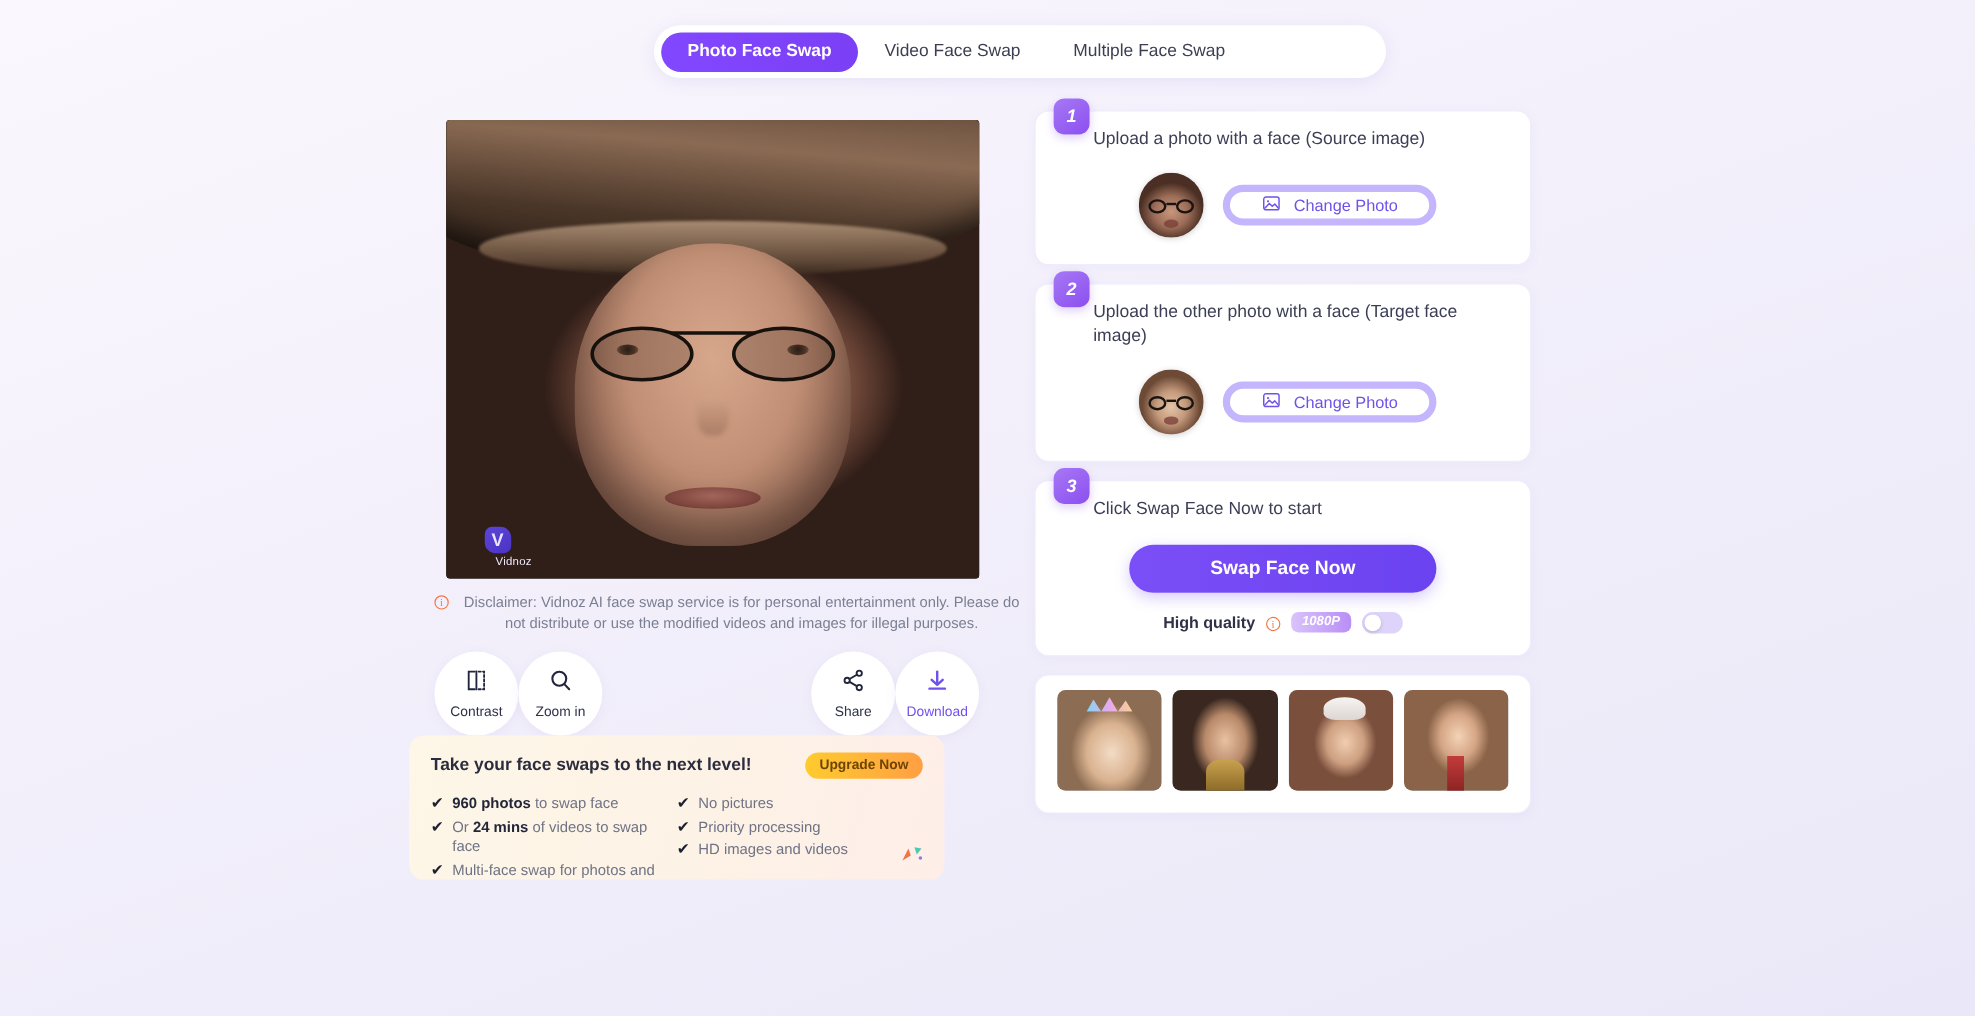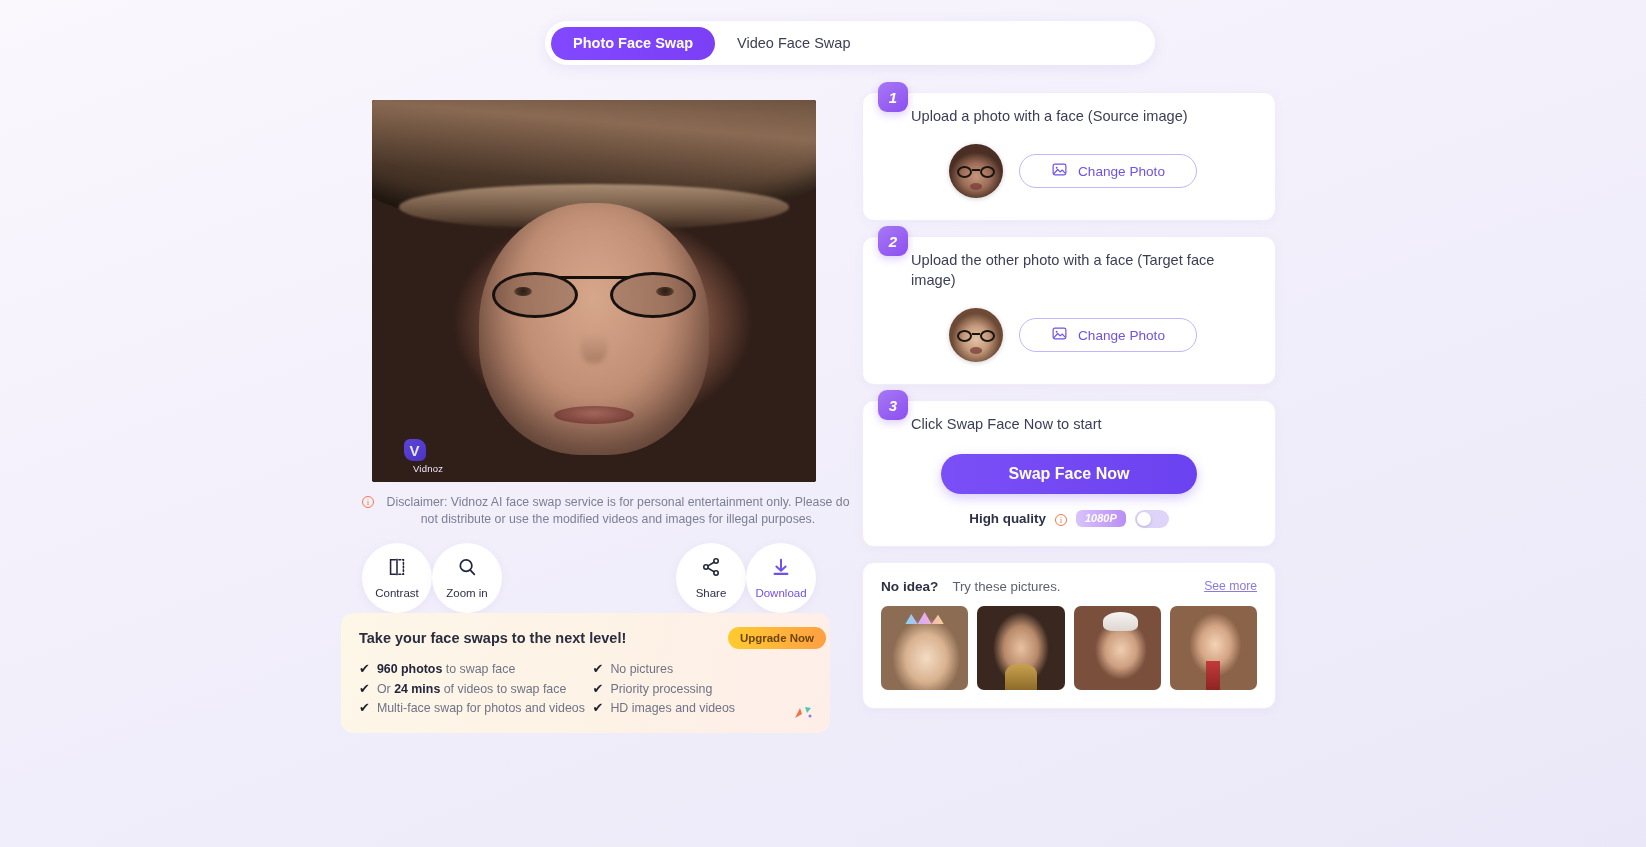--- a/index.html
+++ b/index.html
@@ -165,24 +165,24 @@
     cursor: pointer;
     box-shadow: 0 2px 10px rgba(110,90,180,.07);
   }
   .tool-lbl { font-size: 11.5px; color:#2e3148; }
   .tool.accent .tool-lbl { color:#7250f0; }
   .tool-spacer { width: 174px; }
 
   
   .promo {
     position: absolute; left: 341px; top: 613px;
-    width: 489px; height: 120px;
+    width: 446px; height: 120px;
     background: linear-gradient(105deg,#fdf7e8 0%, #fdf3e6 45%, #feeee8 100%);
     border-radius: 12px;
-    padding: 14px 4px 0 18px;
+    padding: 14px 18px 0 18px;
     overflow: hidden;
   }
   .promo-head { display:flex; align-items:center; justify-content:space-between; }
   .promo-title { font-size: 14.5px; font-weight: bold; color:#2b2d3e; }
   .upgrade-btn {
     height: 22px; padding: 0 12px;
     border-radius: 11px;
     background: linear-gradient(90deg,#ffcb2e,#ff9f43);
     color: #6d4406; font-size: 11.5px; font-weight: bold;
     display:flex; align-items:center; cursor:pointer;
@@ -254,21 +254,21 @@
   .thumb .tl.r { right: 8px; }
   .thumb .tbr {
     position:absolute; left: 23px; top: 45%; width: 8px; height: 2px; background:#1a1410;
   }
   .thumb .tm {
     position:absolute; left:38%; top:72%; width:24%; height:7px;
     background: rgba(120,60,55,.75); border-radius:50%;
   }
   .change-btn {
     height: 34px; min-width: 178px;
-    border: 1px solid #c4b5fd;
+    border: 6px solid #c4b5fd;
     border-radius: 18px;
     background: #ffffff;
     display:flex; align-items:center; justify-content:center; gap: 10px;
     color:#6f52e8; font-size: 13.6px;
     cursor:pointer;
   }
 
   .swap-btn {
     margin: 19px auto 0 auto;
     width: 256px; height: 40px;
@@ -349,20 +349,21 @@
     background: linear-gradient(180deg,#c23b3b,#8d2424);
   }
 </style>
 </head>
 <body>
 
 <div class="tabbar-wrap">
   <div class="tabbar">
     <div class="tab active">Photo Face Swap</div>
     <div class="tab">Video Face Swap</div>
+    <div class="tab">Multiple Face Swap</div>
   </div>
 </div>
 
 <div class="left-col">
 
   <div class="preview">
     <div class="ph-bg"></div>
     <div class="ph-hat"></div>
     <div class="ph-brim"></div>
     <div class="ph-face"></div>
@@ -536,25 +537,20 @@
       <span class="hq-label">High quality</span>
       <span class="info-o">i</span>
       <span class="badge-1080">1080P</span>
       <span class="toggle">
         <span class="knob"></span>
       </span>
     </div>
   </div>
 
   <div class="card">
-    <div class="ideas-head">
-      <span class="no-idea">No idea?</span>
-      <span class="try-these">Try these pictures.</span>
-      <span class="see-more">See more</span>
-    </div>
     <div class="ideas-grid">
       <div class="idea i1"></div>
       <div class="idea i2"></div>
       <div class="idea i3"></div>
       <div class="idea i4"></div>
     </div>
   </div>
 </div>
 
 </body></html>

